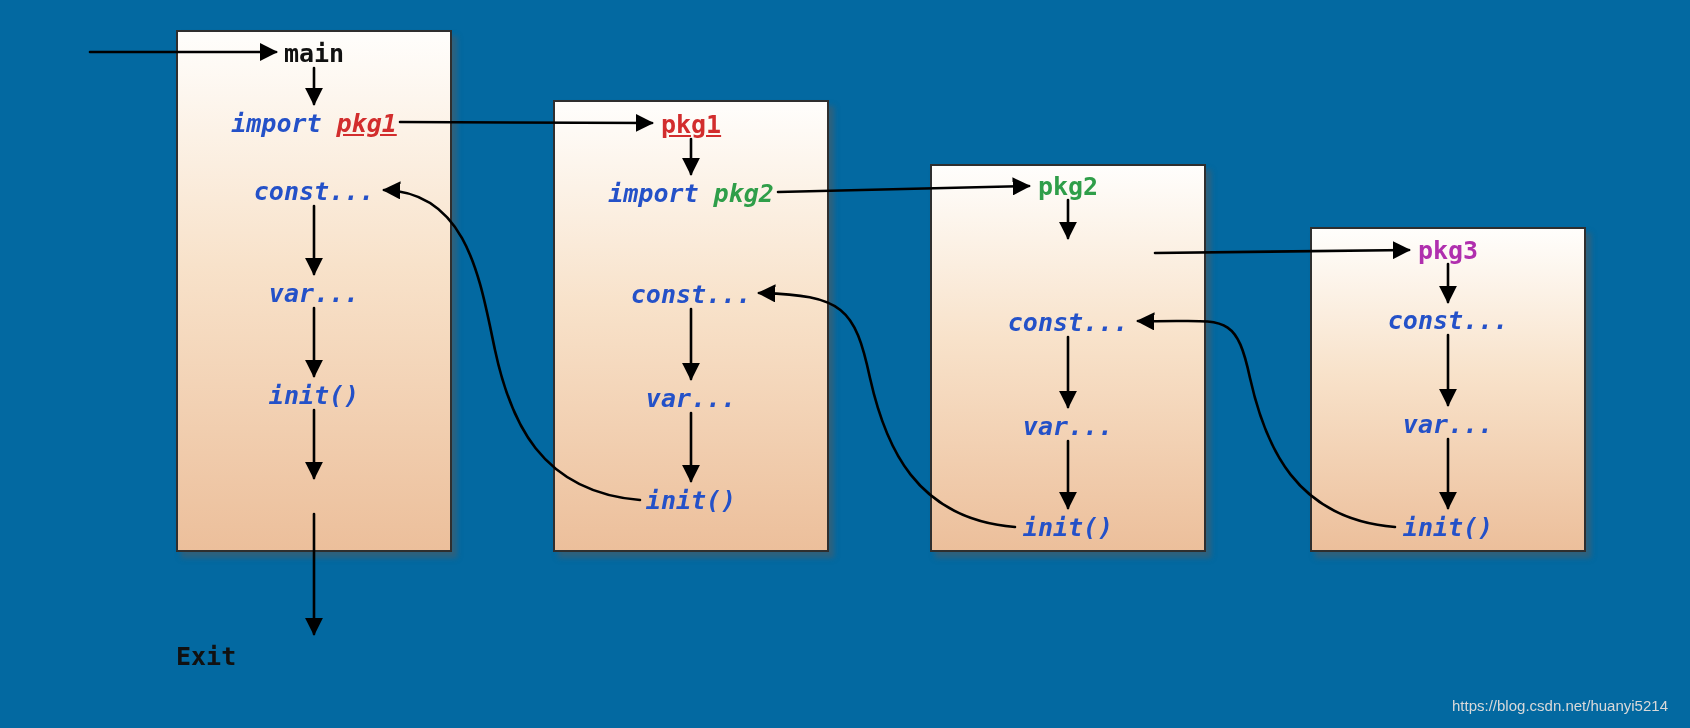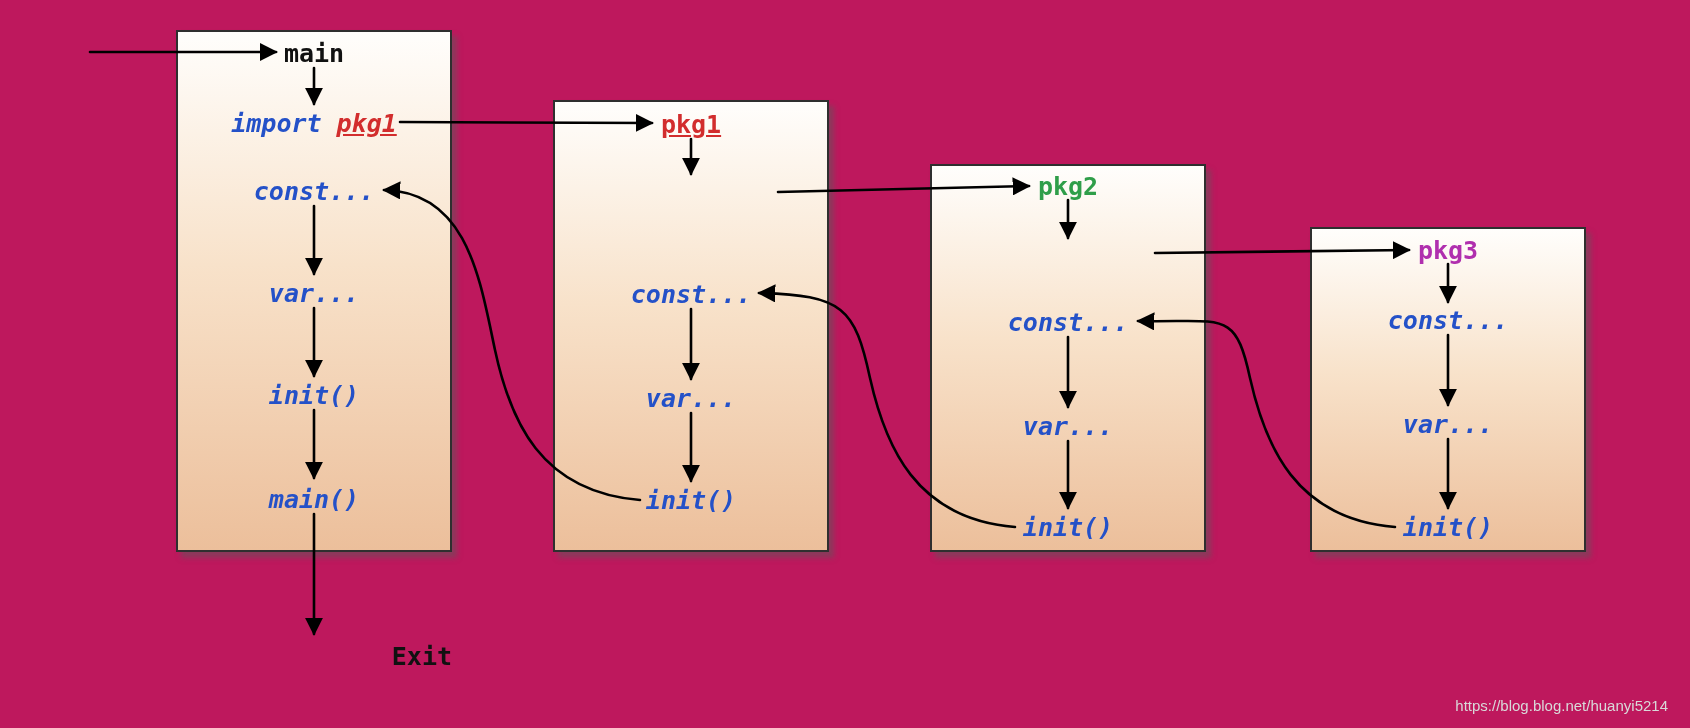--- a/index.html
+++ b/index.html
@@ -1,18 +1,18 @@
 <!DOCTYPE html>
 <html><head>
 <meta charset="utf-8">
 <style>
   * { margin:0; padding:0; box-sizing:border-box; }
   html,body { background:#ffffff; }
   .canvas {
-    position:relative; width:1690px; height:728px; background:#be185d; overflow:hidden;
+    position:relative; width:1690px; height:728px; background:#0369a1; overflow:hidden;
     font-family:"DejaVu Sans Mono","Liberation Mono",monospace;
   }
   .box {
     position:absolute;
     border:2px solid #2f2f2f;
     background:linear-gradient(to bottom, #fffefc 0%, #f8e2ca 45%, #ecbf9b 100%);
     box-shadow:5px 6px 5px rgba(90,90,90,0.5);
   }
   .item {
     position:absolute; left:0; width:100%; text-align:center;
@@ -22,44 +22,44 @@
   .c-blue    { color:#2451c8;font-style:italic; }
   .c-red     { color:#d22d2d;text-decoration:underline; }
   .c-green   { color:#2f9e49; }
   .c-magenta { color:#b02fae; }
   .pkg { font-style:italic; margin-left:15px; }
   .arrows {
     position:absolute; left:0; top:0; width:1690px; height:728px;
     pointer-events:none; z-index:5;
   }
   .exit {
-    position:absolute; left:176px; top:642px; width:276px; text-align:right;
+    position:absolute; left:176px; top:642px; width:276px; text-align:left;
     font-size:25px; font-weight:700; color:#111111;
   }
   .watermark {
     position:absolute; right:22px; bottom:14px;
     font-family:"Liberation Sans",sans-serif; font-size:15px; color:#d9d9d9;
   }
 </style>
 </head>
 <body>
 
 <div class="canvas">
 
   <div class="box" style="left:176px;top:30px;width:276px;height:522px">
     <div class="item c-black" style="top:6px">main</div>
     <div class="item" style="top:76px"><span class="c-blue">import</span><span class="pkg c-red">pkg1</span></div>
     <div class="item c-blue" style="top:144px">const...</div>
     <div class="item c-blue" style="top:246px">var...</div>
     <div class="item c-blue" style="top:348px">init()</div>
-    <div class="item c-blue" style="top:452px">main()</div>
   </div>
 
   <div class="box" style="left:553px;top:100px;width:276px;height:452px">
     <div class="item c-red" style="top:7px">pkg1</div>
+    <div class="item" style="top:76px"><span class="c-blue">import</span><span class="pkg c-green">pkg2</span></div>
     <div class="item c-blue" style="top:177px">const...</div>
     <div class="item c-blue" style="top:281px">var...</div>
     <div class="item c-blue" style="top:383px">init()</div>
   </div>
 
   <div class="box" style="left:930px;top:164px;width:276px;height:388px">
     <div class="item c-green" style="top:5px">pkg2</div>
     <div class="item c-blue" style="top:141px">const...</div>
     <div class="item c-blue" style="top:245px">var...</div>
     <div class="item c-blue" style="top:346px">init()</div>
@@ -67,21 +67,21 @@
 
   <div class="box" style="left:1310px;top:227px;width:276px;height:325px">
     <div class="item c-magenta" style="top:6px">pkg3</div>
     <div class="item c-blue" style="top:76px">const...</div>
     <div class="item c-blue" style="top:180px">var...</div>
     <div class="item c-blue" style="top:283px">init()</div>
   </div>
 
   <div class="exit">Exit</div>
 
-  <div class="watermark">https://blog.blog.net/huanyi5214</div>
+  <div class="watermark">https://blog.csdn.net/huanyi5214</div>
 
   <svg class="arrows" viewBox="0 0 1690 728" xmlns="http://www.w3.org/2000/svg">
     <defs>
       <marker id="ah" viewBox="0 0 10 10" refX="9" refY="5" markerWidth="7" markerHeight="7" orient="auto">
         <path d="M0 0 L10 5 L0 10 z" fill="#000000"></path>
       </marker>
     </defs>
     <g stroke="#000000" stroke-width="2.6" fill="none" stroke-linecap="round">
 
       <path d="M90 52 L276 52" marker-end="url(#ah)"></path>

